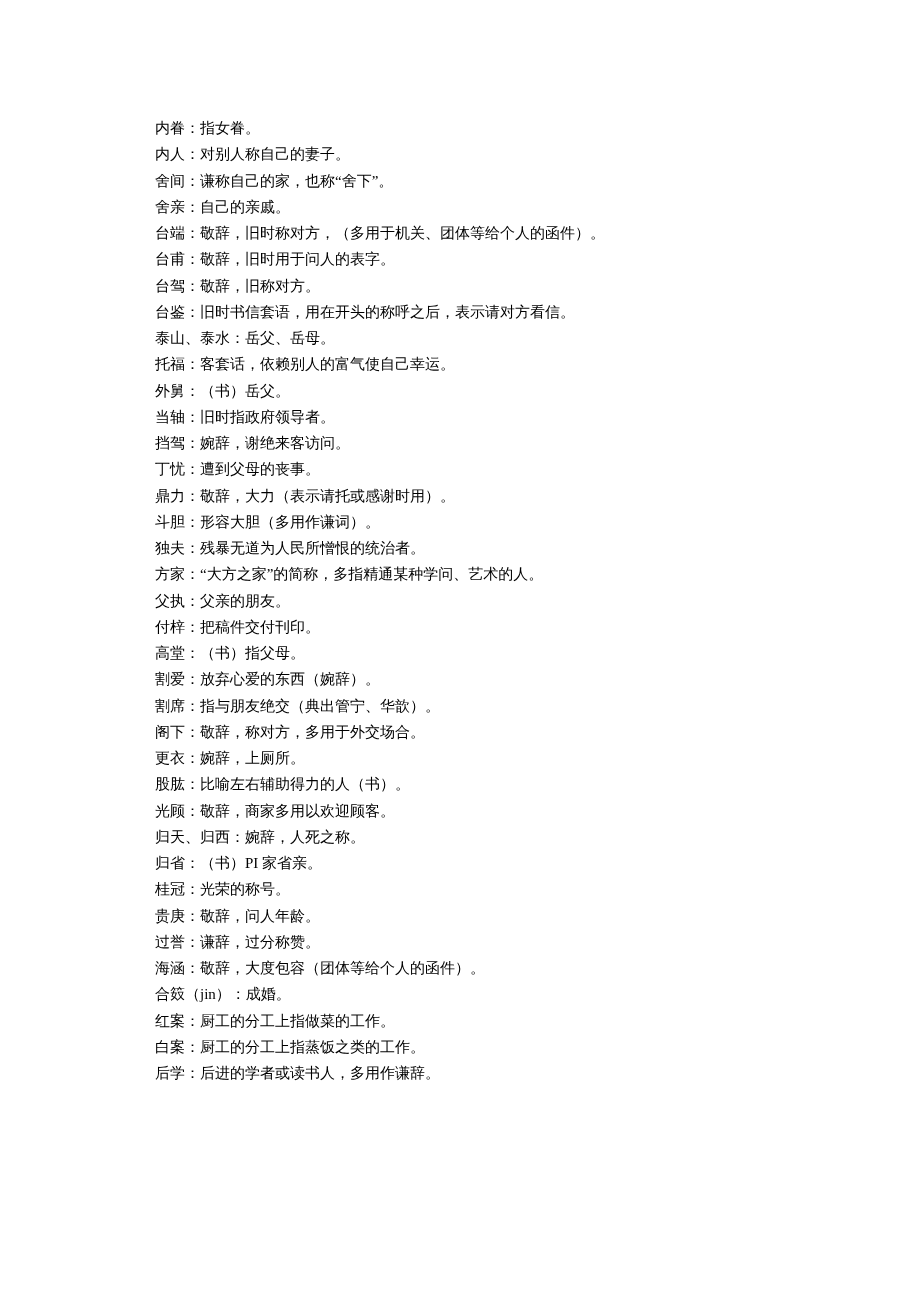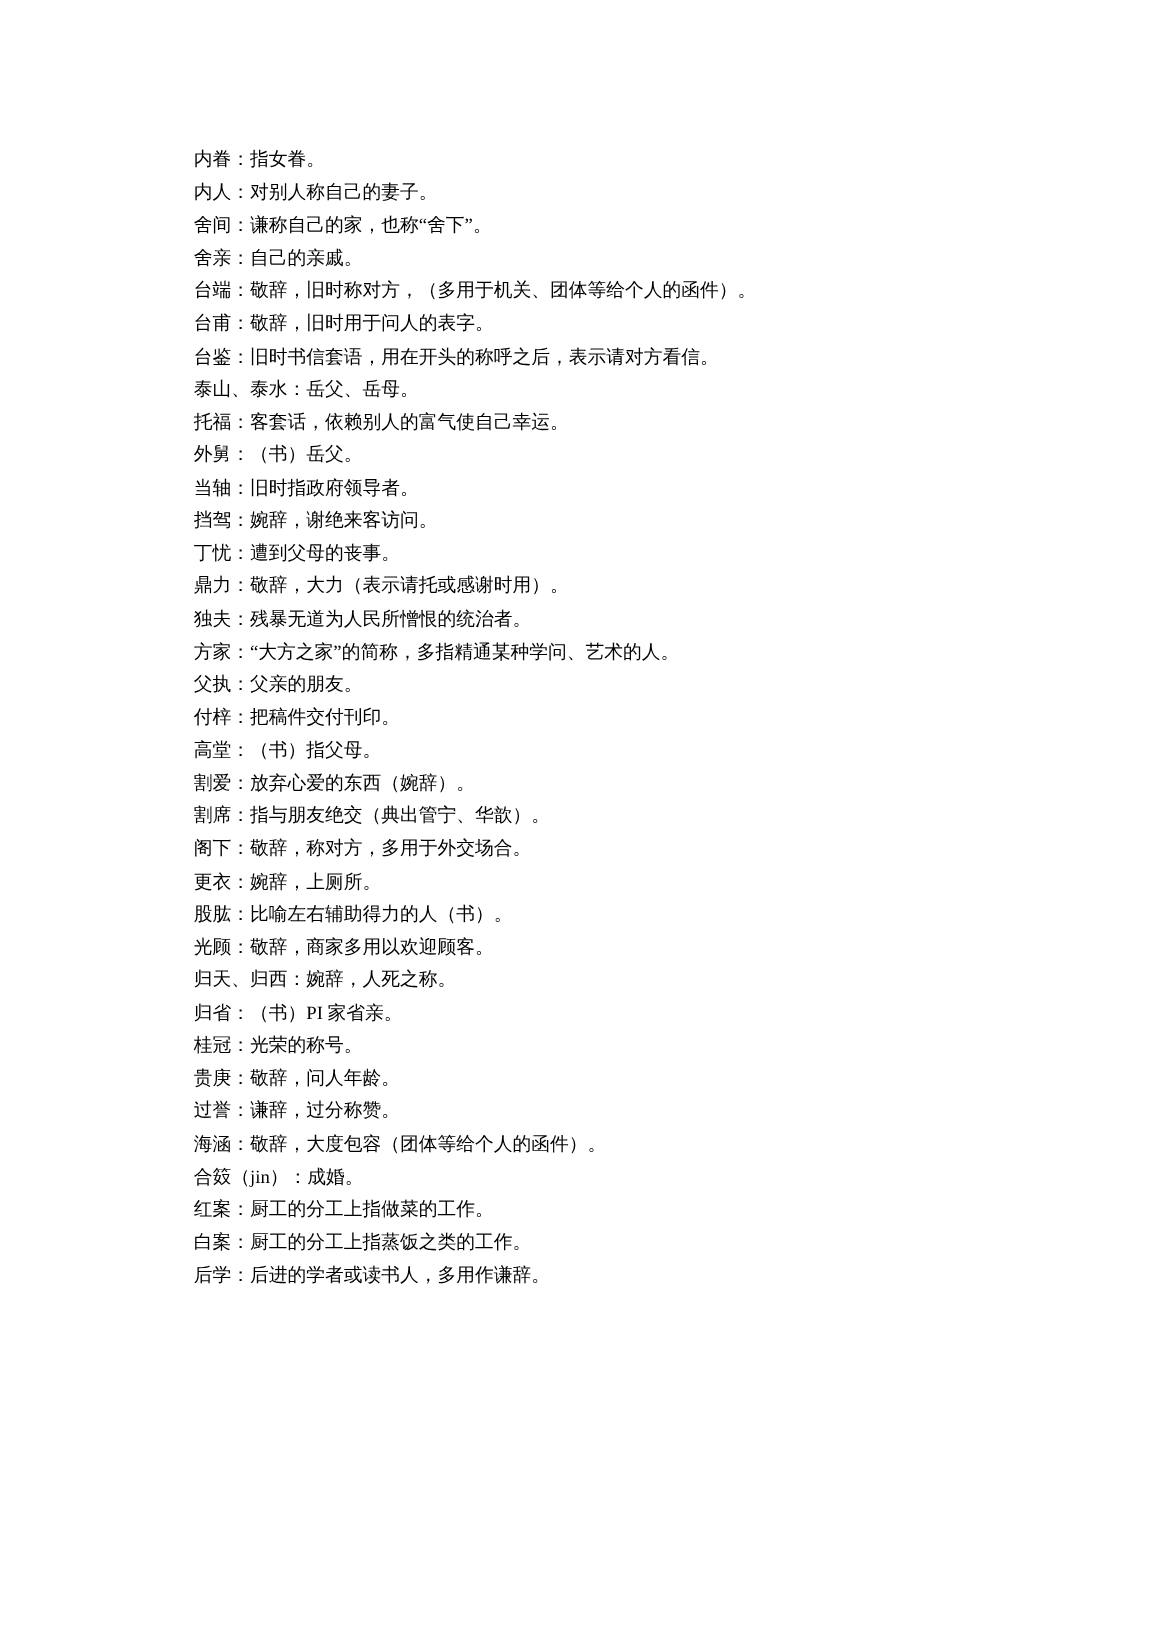--- a/index.html
+++ b/index.html
@@ -31,28 +31,30 @@
 </head>
 <body>
 
 <div class="page" id="entries-container">
     <div class="entry"><span class="term">内眷：</span><span class="def">指女眷。</span></div>
     <div class="entry"><span class="term">内人：</span><span class="def">对别人称自己的妻子。</span></div>
     <div class="entry"><span class="term">舍间：</span><span class="def">谦称自己的家，也称“舍下”。</span></div>
     <div class="entry"><span class="term">舍亲：</span><span class="def">自己的亲戚。</span></div>
     <div class="entry"><span class="term">台端：</span><span class="def">敬辞，旧时称对方，（多用于机关、团体等给个人的函件）。</span></div>
     <div class="entry"><span class="term">台甫：</span><span class="def">敬辞，旧时用于问人的表字。</span></div>
+    <div class="entry"><span class="term">台驾：</span><span class="def">敬辞，旧称对方。</span></div>
     <div class="entry"><span class="term">台鉴：</span><span class="def">旧时书信套语，用在开头的称呼之后，表示请对方看信。</span></div>
     <div class="entry"><span class="term">泰山、泰水：</span><span class="def">岳父、岳母。</span></div>
     <div class="entry"><span class="term">托福：</span><span class="def">客套话，依赖别人的富气使自己幸运。</span></div>
     <div class="entry"><span class="term">外舅：</span><span class="def">（书）岳父。</span></div>
     <div class="entry"><span class="term">当轴：</span><span class="def">旧时指政府领导者。</span></div>
     <div class="entry"><span class="term">挡驾：</span><span class="def">婉辞，谢绝来客访问。</span></div>
     <div class="entry"><span class="term">丁忧：</span><span class="def">遭到父母的丧事。</span></div>
     <div class="entry"><span class="term">鼎力：</span><span class="def">敬辞，大力（表示请托或感谢时用）。</span></div>
+    <div class="entry"><span class="term">斗胆：</span><span class="def">形容大胆（多用作谦词）。</span></div>
     <div class="entry"><span class="term">独夫：</span><span class="def">残暴无道为人民所憎恨的统治者。</span></div>
     <div class="entry"><span class="term">方家：</span><span class="def">“大方之家”的简称，多指精通某种学问、艺术的人。</span></div>
     <div class="entry"><span class="term">父执：</span><span class="def">父亲的朋友。</span></div>
     <div class="entry"><span class="term">付梓：</span><span class="def">把稿件交付刊印。</span></div>
     <div class="entry"><span class="term">高堂：</span><span class="def">（书）指父母。</span></div>
     <div class="entry"><span class="term">割爱：</span><span class="def">放弃心爱的东西（婉辞）。</span></div>
     <div class="entry"><span class="term">割席：</span><span class="def">指与朋友绝交（典出管宁、华歆）。</span></div>
     <div class="entry"><span class="term">阁下：</span><span class="def">敬辞，称对方，多用于外交场合。</span></div>
     <div class="entry"><span class="term">更衣：</span><span class="def">婉辞，上厕所。</span></div>
     <div class="entry"><span class="term">股肱：</span><span class="def">比喻左右辅助得力的人（书）。</span></div>

